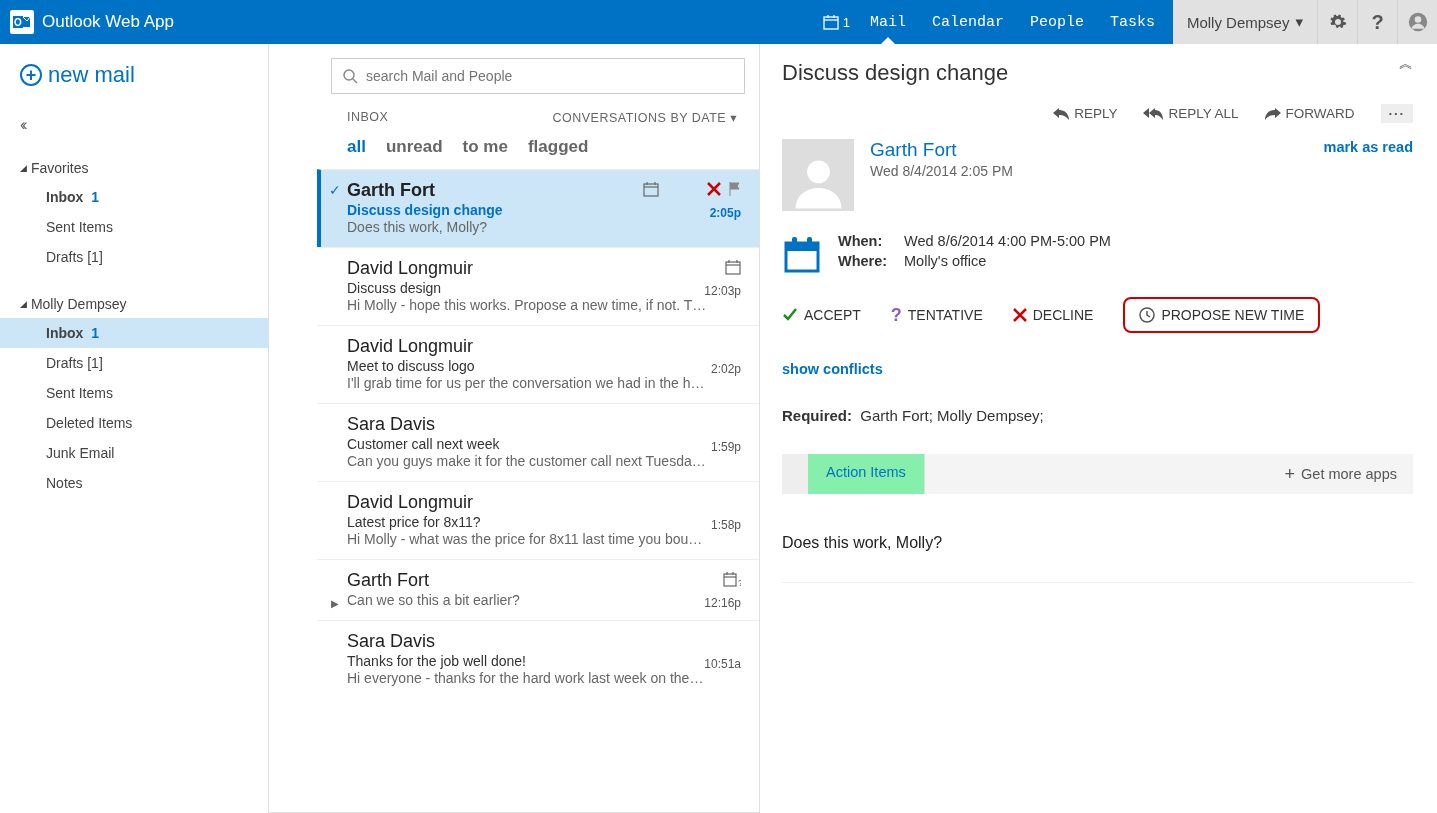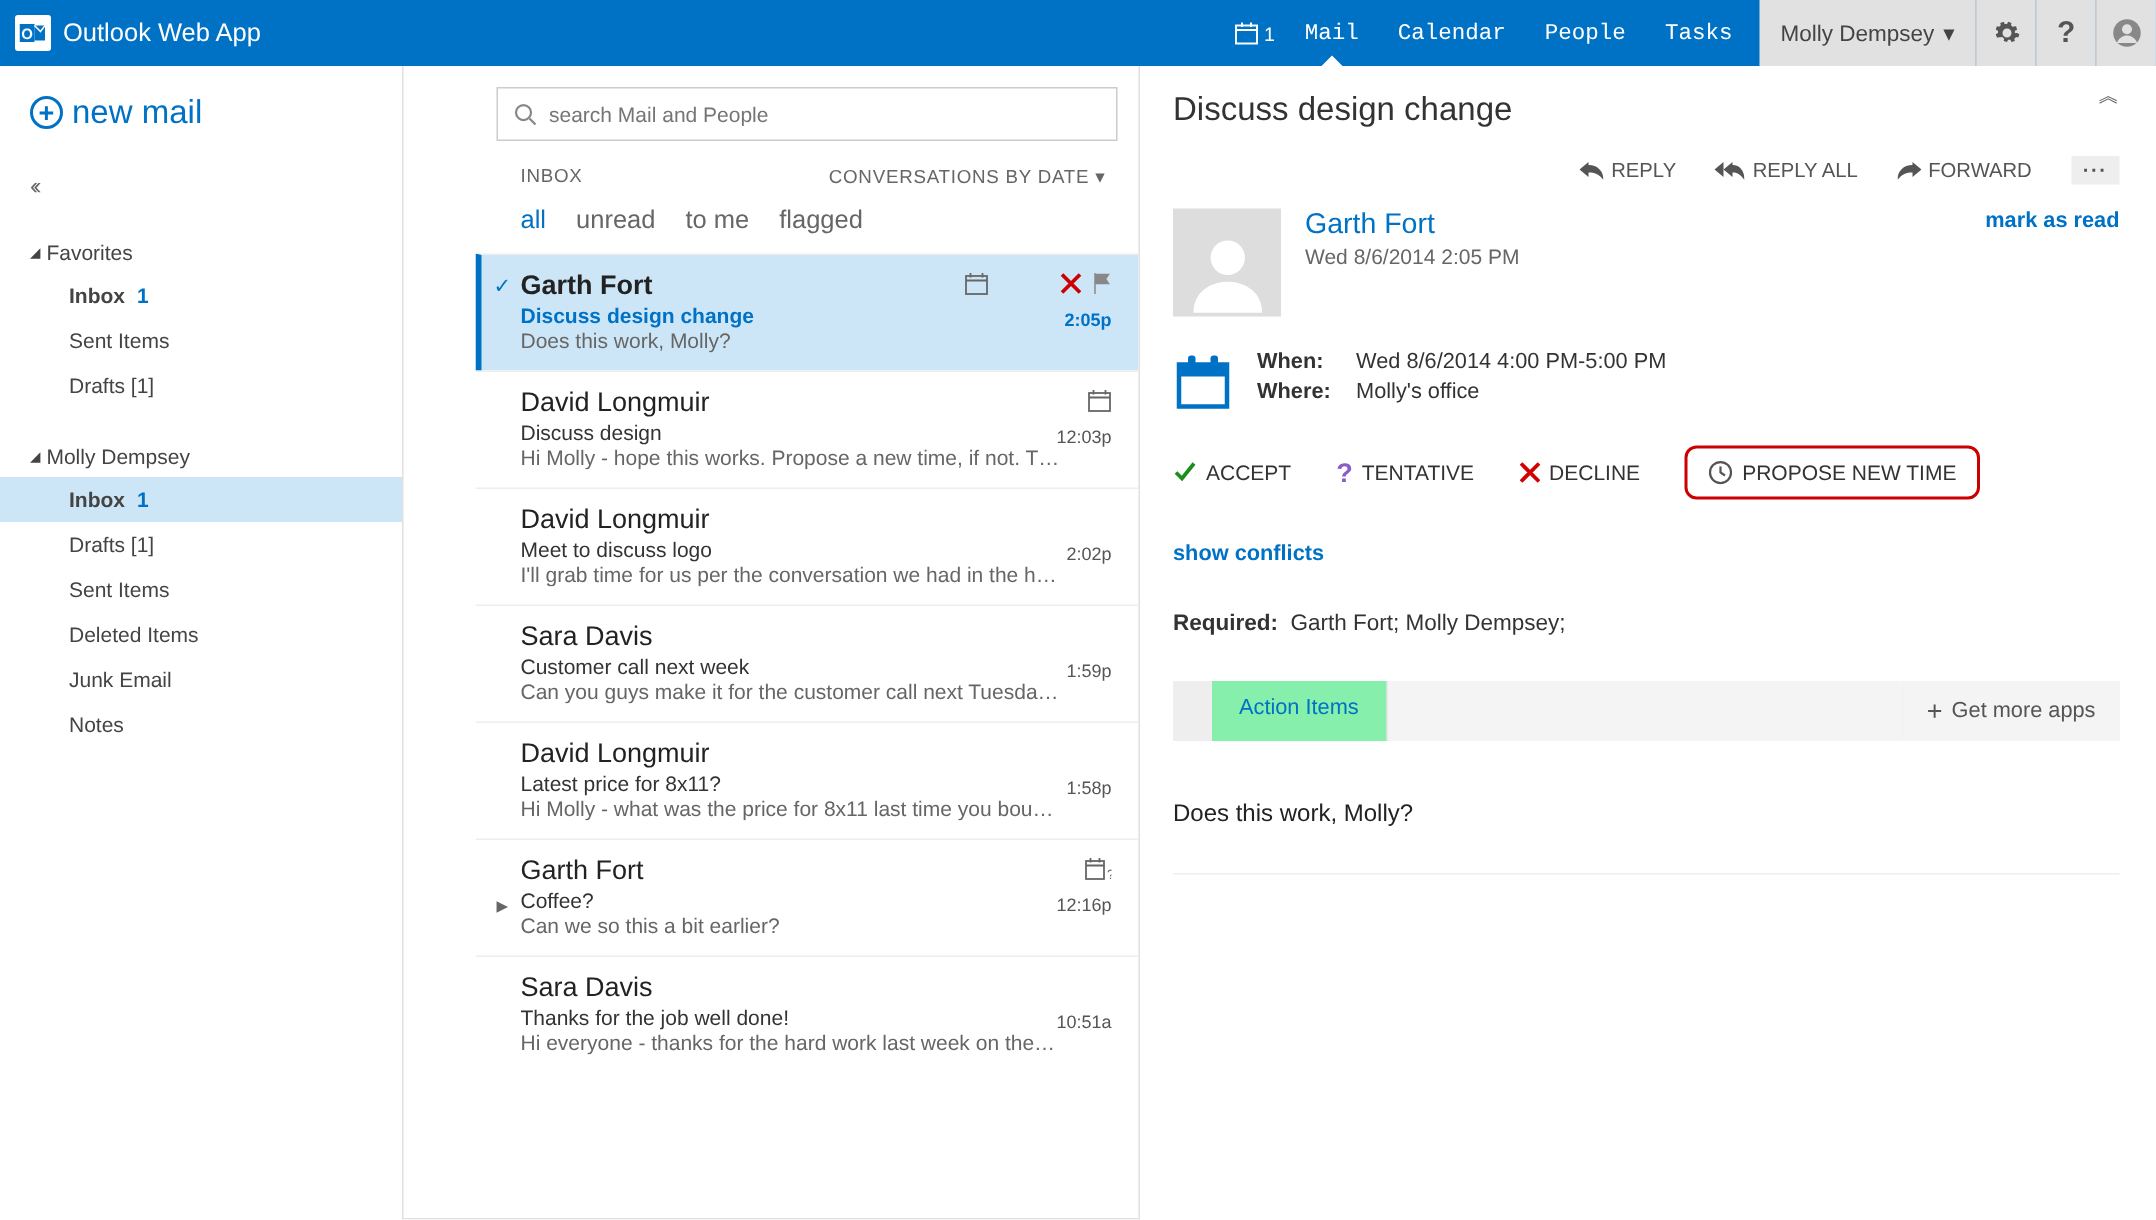--- a/index.html
+++ b/index.html
@@ -35,21 +35,21 @@
 .nav-item.selected { background: #cde6f7; }
 .nav-divider { height: 18px; }
 
 
 .listcol { width: 492px; border: 1px solid #e0e0e0; border-top: none; display: flex; flex-direction: column; padding-left: 48px; }
 .search { margin: 14px 14px 6px 14px; border: 1px solid #ccc; height: 36px; display: flex; align-items: center; padding: 0 10px; gap: 8px; color: #888; }
 .search input { border: none; outline: none; flex: 1; font-size: 14px; color: #333; }
 .listhead { display: flex; justify-content: space-between; padding: 10px 22px 6px 30px; color: #666; font-size: 12.5px; letter-spacing: 0.5px; }
 .listhead .sort { cursor: pointer; display: flex; align-items: center; gap: 4px; }
 .filters { display: flex; gap: 20px; padding: 6px 30px 12px 30px; color: #666; font-size: 17px; }
-.filters span { cursor: pointer; }
+.filters span { cursor: pointer; font-weight: bold; }
 .filters .active { color: #0072c6; }
 .msgs { flex: 1; overflow: hidden; }
 .msg { padding: 10px 18px 12px 30px; border-top: 1px solid #eee; cursor: pointer; position: relative; }
 .msg.selected { background: #cde6f7; border-left: 4px solid #0072c6; padding-left: 26px; }
 .msg .from { font-size: 18px; font-weight: 400; color: #222; }
 .msg.selected .from { font-weight: 600; }
 .msg .subj { font-size: 14px; color: #333; margin-top: 1px; }
 .msg.selected .subj { color: #0072c6; font-weight: 600; }
 .msg .prev { font-size: 14px; color: #666; margin-top: 1px; white-space: nowrap; overflow: hidden; text-overflow: ellipsis; max-width: 380px; }
 .msg .time { position: absolute; right: 18px; top: 36px; color: #555; font-size: 12px; }
@@ -282,21 +282,20 @@
           <div class="righticons">
             <span><svg width="18" height="16" viewBox="0 0 18 16">
                 <rect x="1" y="3" width="12" height="12" fill="none" stroke="#666" stroke-width="1.2"></rect>
                 <line x1="1" y1="6" x2="13" y2="6" stroke="#666" stroke-width="1.2"></line>
                 <line x1="4" y1="1" x2="4" y2="4" stroke="#666" stroke-width="1.2"></line>
                 <line x1="10" y1="1" x2="10" y2="4" stroke="#666" stroke-width="1.2"></line>
                 <text x="15" y="15" font-size="9" fill="#666">?</text>
               </svg></span>
           </div>
           <div class="from">Garth Fort</div>
-          <div class="subj">Coffee?</div>
           <div class="prev">Can we so this a bit earlier?</div>
           <div class="time">12:16p</div>
         </div>
         <div class="msg">
           <div class="righticons"></div>
           <div class="from">Sara Davis</div>
           <div class="subj">Thanks for the job well done!</div>
           <div class="prev">Hi everyone - thanks for the hard work last week on the…</div>
           <div class="time">10:51a</div>
         </div>
@@ -333,21 +332,21 @@
 
     <div class="senderrow">
       <div class="avatar">
         <svg viewBox="0 0 24 24">
             <circle cx="12" cy="8" r="5"></circle>
             <path d="M2 24c0-6 5-9 10-9s10 3 10 9"></path>
           </svg>
       </div>
       <div class="sender-meta">
         <div class="name">Garth Fort</div>
-        <div class="date">Wed 8/6/2014 2:05 PM</div>
+        <div class="date">Wed 8/4/2014 2:05 PM</div>
       </div>
       <div class="markread">mark as read</div>
     </div>
 
     <div class="eventrow">
       <svg class="evcal-icon" viewBox="0 0 40 40">
         <rect x="4" y="10" width="32" height="28" fill="none" stroke="#0072c6" stroke-width="3"></rect>
         <rect x="4" y="10" width="32" height="8" fill="#0072c6"></rect>
         <rect x="10" y="4" width="5" height="9" rx="2" fill="#0072c6"></rect>
         <rect x="25" y="4" width="5" height="9" rx="2" fill="#0072c6"></rect>

